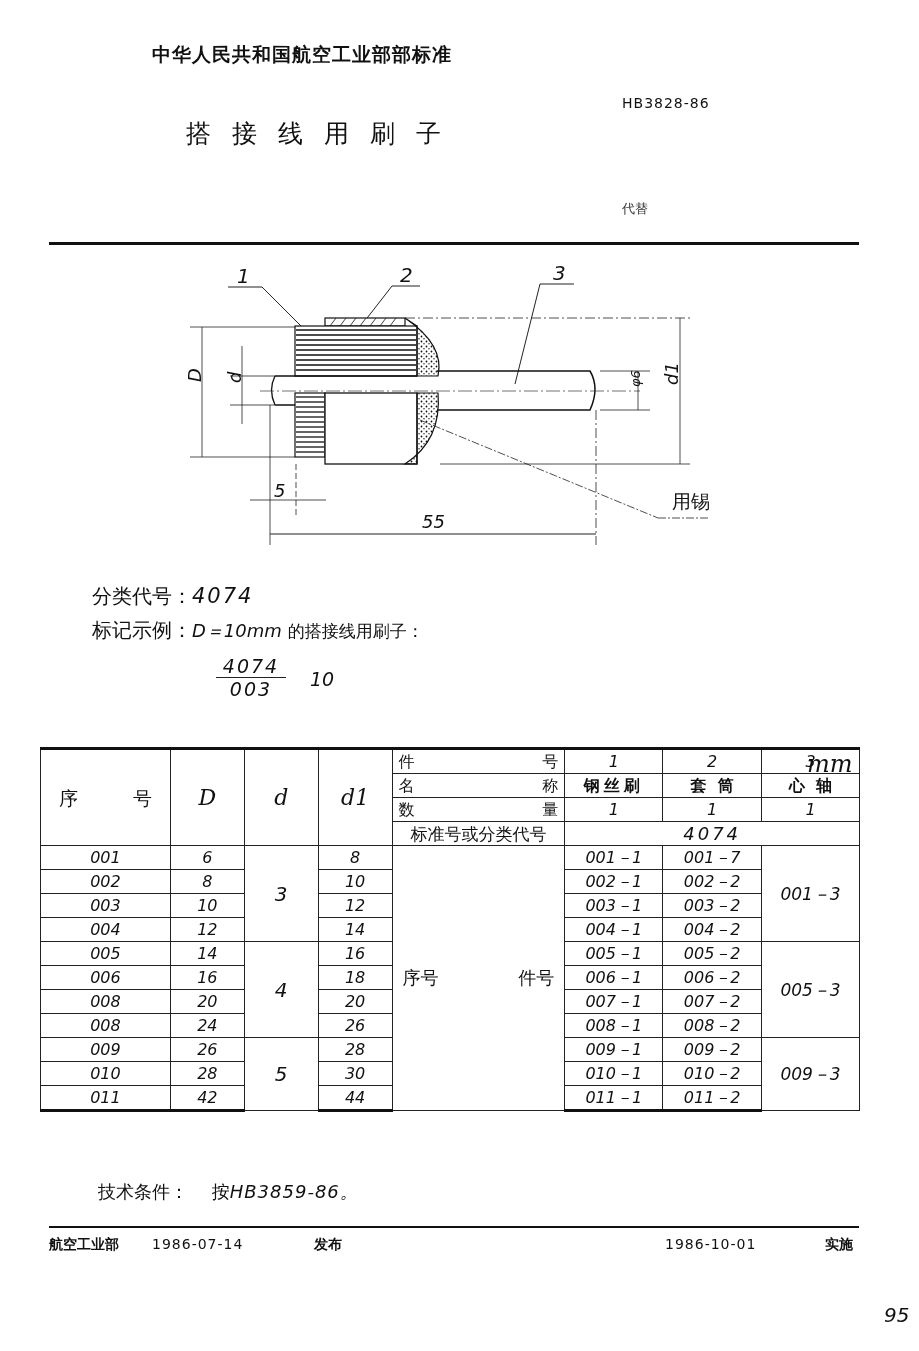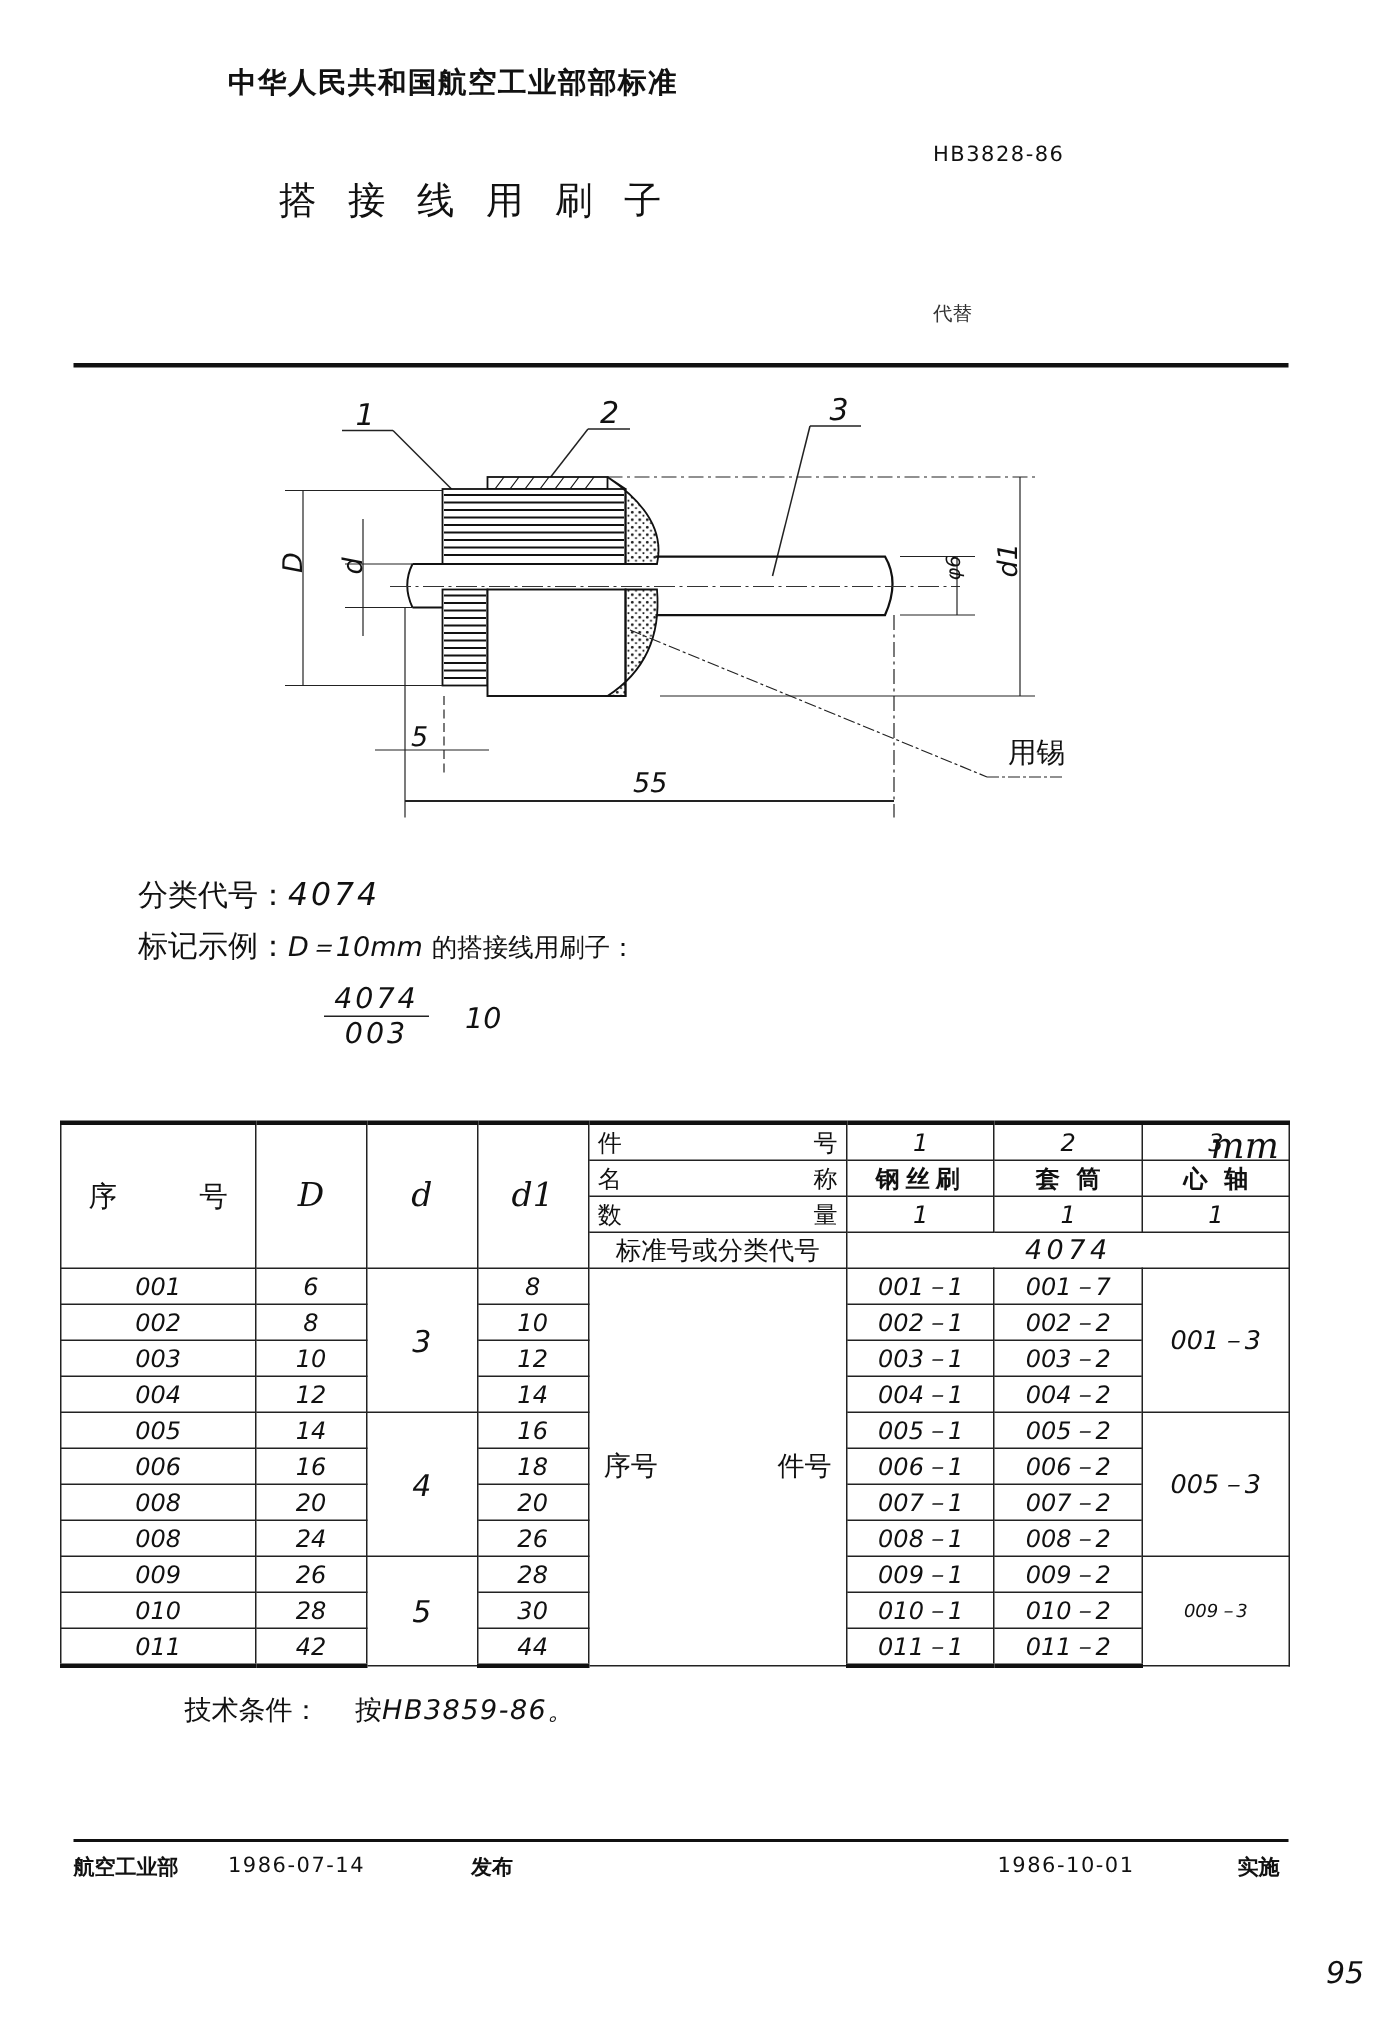--- a/index.html
+++ b/index.html
@@ -16,21 +16,21 @@
   .info{left:92px;font-size:20px;}
   .info .num{font-style:italic;font-size:21px;letter-spacing:2px;}
   .unit{left:807px;top:750px;font-size:24px;font-style:italic;font-family:"DejaVu Serif","Liberation Serif",serif;}
   table.spec{position:absolute;left:40px;top:747px;border-collapse:collapse;width:820px;}
   table.spec td{border:1px solid #222;padding:0;text-align:center;font-size:16px;height:23px;line-height:22px;}
   table.spec .sym{font-style:italic;font-size:22px;font-family:"DejaVu Serif","Liberation Serif",serif;}
   table.spec .it{font-style:italic;}
   table.spec tr.hdr-border td{border-top:3px solid #111;}
   table.spec tr.last td{border-bottom:3px solid #111;}
   .lbl-split{display:flex;justify-content:space-between;padding:0 6px;}
-  .tech{left:98px;top:1128px;font-size:18px;margin-left:25px;}
+  .tech{left:98px;top:1180px;font-size:18px;}
   .tech .code{font-style:italic;letter-spacing:1px;}
   .rule-bot{left:49px;top:1226px;width:810px;height:2px;background:#111;}
   .foot{top:1236px;font-size:14px;font-weight:bold;}
   .page-no{left:884px;top:1303px;font-size:20px;font-style:italic;}
 </style>
 </head>
 <body>
 
 <div class="abs hdr-org">中华人民共和国航空工业部部标准</div>
 <div class="abs std-no">HB3828-86</div>
@@ -282,21 +282,21 @@
     <td class="it">008－1</td>
         <td class="it">008－2</td>
   </tr>
   <tr>
     <td class="it">009</td>
         <td class="it">26</td>
     <td rowspan="3" class="it" style="font-size:20px;">5</td>
     <td class="it">28</td>
     <td class="it">009－1</td>
         <td class="it">009－2</td>
-    <td rowspan="3" class="it" style="font-size:12px;">009－3</td>
+    <td rowspan="3" class="it" style="font-size:17px;">009－3</td>
   </tr>
   <tr>
     <td class="it">010</td>
         <td class="it">28</td>
     <td class="it">30</td>
     <td class="it">010－1</td>
         <td class="it">010－2</td>
   </tr>
   <tr class="last">
     <td class="it">011</td>

